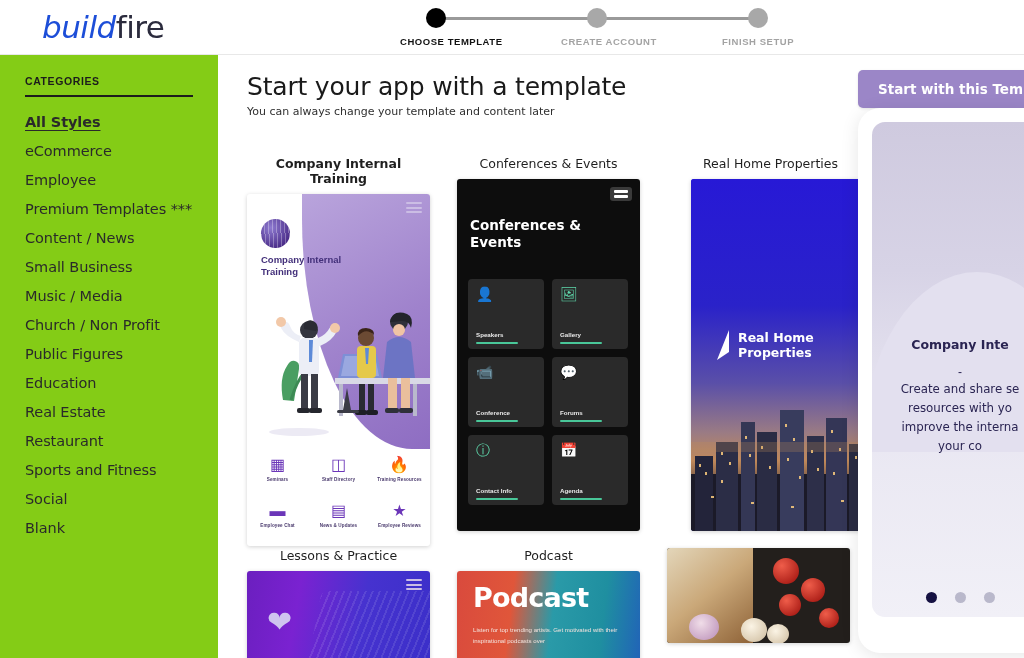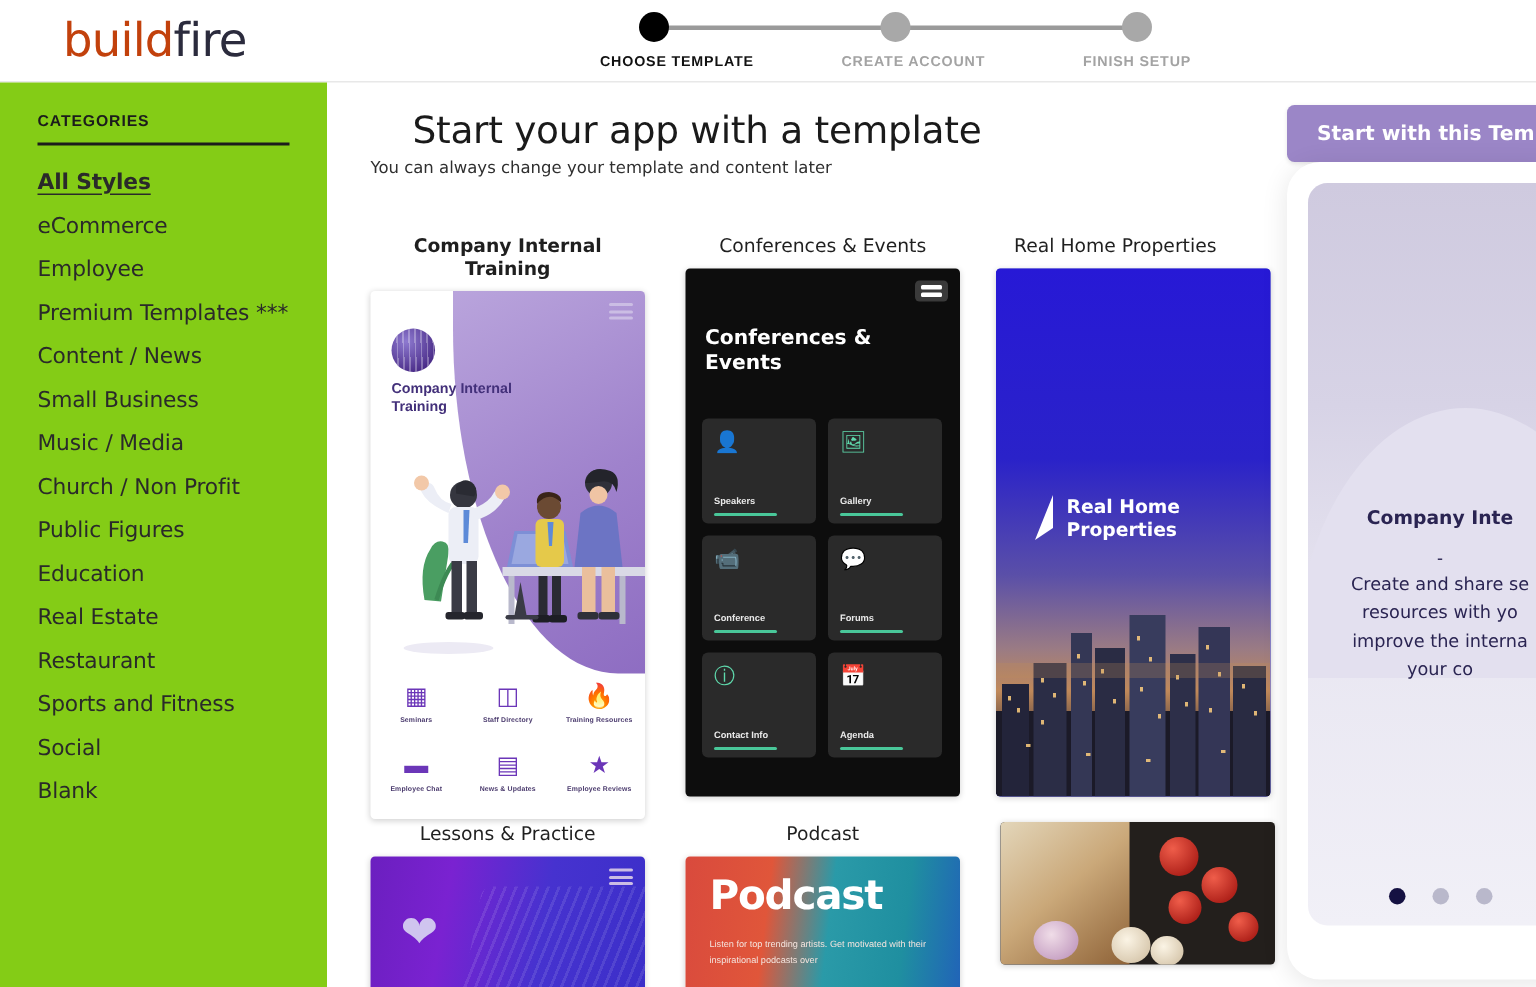--- a/index.html
+++ b/index.html
@@ -17,21 +17,21 @@
     width: 1024px; height: 55px;
     background: #ffffff;
     border-bottom: 1px solid #e8e8e8;
   }
   .logo {
     position: absolute; left: 42px; top: 9px;
     font-size: 31px; font-weight: 400;
     letter-spacing: -0.5px;
     font-family: "DejaVu Sans", sans-serif;
   }
-  .logo .b { color: #c2410c; }
+  .logo .b { color: #1d4ed8; font-style: italic; }
   .logo .f { color: #2b2b3d; }
 
   .stepper { position: absolute; left: 400px; top: 8px; width: 400px; height: 46px; }
   .step-line {
     position: absolute; top: 9px; height: 3px;
     background: #9a9a9a;
   }
   .step { position: absolute; top: 0; text-align: center; }
   .step-dot {
     width: 20px; height: 20px; border-radius: 50%;
@@ -69,21 +69,20 @@
     text-underline-offset: 3px;
   }
 
   
   .main { position: absolute; left: 218px; top: 55px; width: 806px; height: 603px; overflow: hidden; }
   .main-title {
     position: absolute; left: 29px; top: 17px;
     font-size: 25px; font-weight: 400; color: #1a1a1a;
     font-family: "DejaVu Sans", sans-serif;
     letter-spacing: -0.2px;
-    margin-left: 28px;
   }
   .main-sub {
     position: absolute; left: 29px; top: 50px;
     font-size: 11px; color: #2f2f2f;
     font-family: "DejaVu Sans", sans-serif;
   }
 
   .cta {
     position: absolute; left: 640px; top: 15px;
     background: #9b86c7; color: #ffffff;
@@ -457,21 +456,21 @@
           </div>
           <div class="c2-tile">
             <span class="ic">📅</span>
             <span class="lb">Agenda</span>
             <span class="ul"></span>
           </div>
         </div>
       </div>
     </div>
 
-    <div class="tcard" style="left:422px; top:0;padding-left:24px;">
+    <div class="tcard" style="left:449px; top:0;padding-left:24px;">
       <div class="tcard-label">Real Home Properties</div>
       <div class="tcard-frame c3">
         <div class="c3-sky"></div>
         <svg class="c3-city" viewBox="0 0 183 135">
           <rect x="0" y="78" width="183" height="57" fill="#1b1a28"></rect>
           <rect x="4" y="60" width="18" height="75" fill="#23243a"></rect>
           <rect x="25" y="46" width="22" height="89" fill="#2b2d46"></rect>
           <rect x="50" y="26" width="14" height="109" fill="#343755"></rect>
           <rect x="66" y="36" width="20" height="99" fill="#2a2c44"></rect>
           <rect x="89" y="14" width="24" height="121" fill="#383c5d"></rect>

